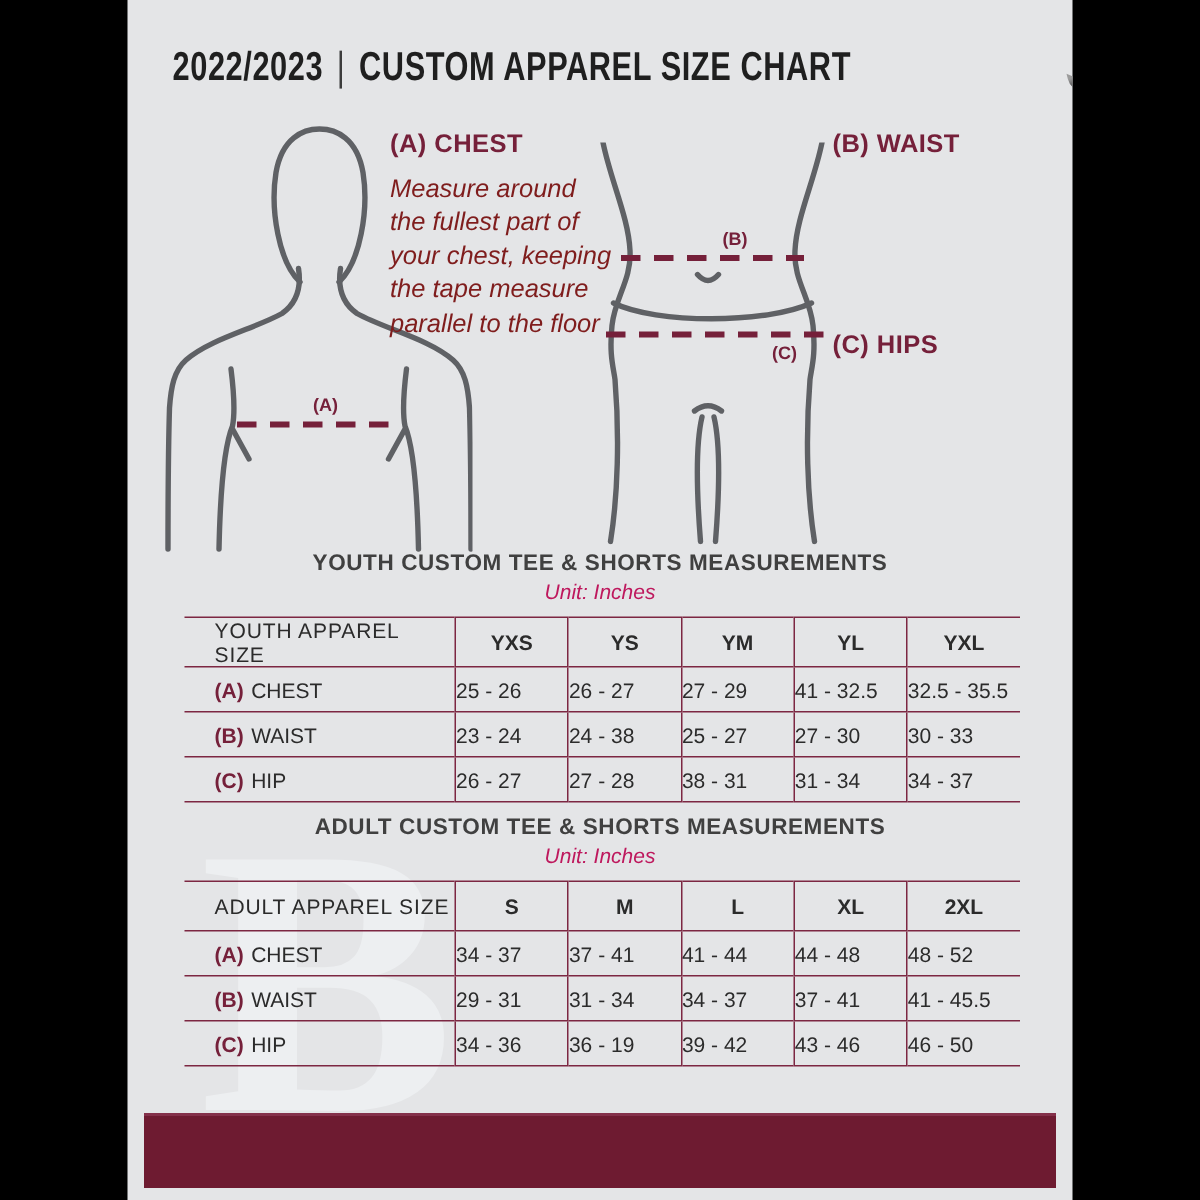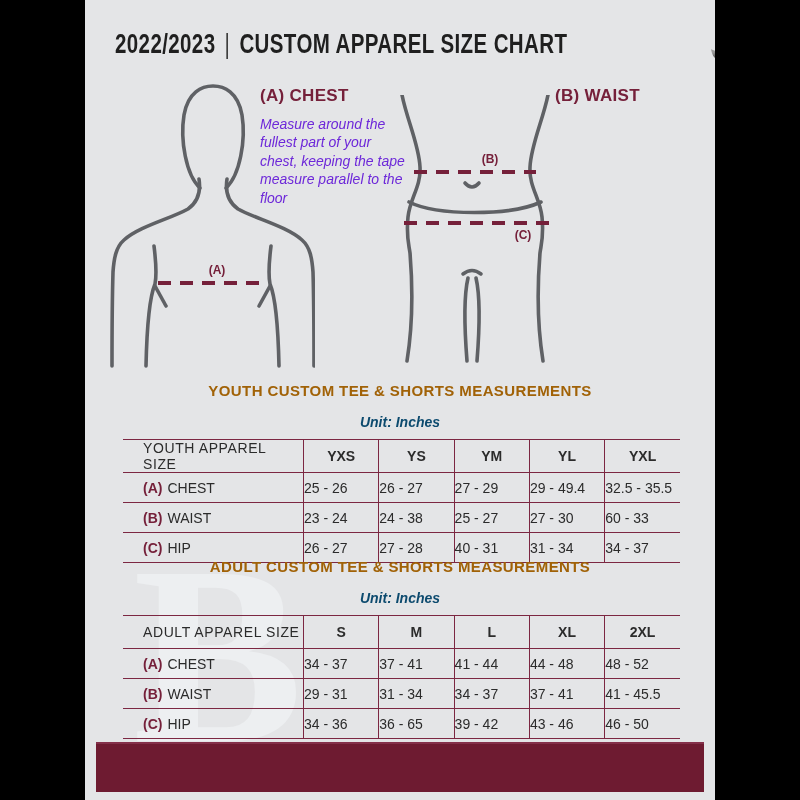--- a/index.html
+++ b/index.html
@@ -27,25 +27,25 @@
   .guide{position:absolute;top:80px;left:0;width:630px;height:290px;z-index:1;}
   .fig{position:absolute;}
   .fig path,.fig line{fill:none;stroke:#5f6165;stroke-width:3.6;stroke-linecap:round;}
   .fig .dash{stroke:#75203a;stroke-width:4;stroke-dasharray:13 9;stroke-linecap:butt;}
   .marker{
     position:absolute;font-size:12px;font-weight:700;color:#75203a;
     transform:translateX(-50%);z-index:2;
   }
   .guide-block{position:absolute;z-index:2;}
   .guide-heading{font-size:17px;font-weight:700;color:#75203a;margin:0 0 9px 0;letter-spacing:.3px;}
-  .guide-desc{font-size:14px;font-style:italic;color:#6d28d9;line-height:1.32;margin:0;}
+  .guide-desc{font-size:17px;font-style:italic;color:#7f1d1d;line-height:1.32;margin:0;}
   
   .section{position:absolute;left:0;width:630px;z-index:1;}
-  .tbl-title{font-size:15px;font-weight:700;color:#a16207;text-align:center;letter-spacing:.4px;margin:15px;}
-  .tbl-unit{font-size:14px;font-style:italic;font-weight:700;color:#0c4a6e;text-align:center;margin:2px 0 0 0;}
+  .tbl-title{font-size:15px;font-weight:700;color:#404040;text-align:center;letter-spacing:.4px;margin:0;}
+  .tbl-unit{font-size:14px;font-style:italic;font-weight:400;color:#be185d;text-align:center;margin:2px 0 0 0;}
   table.size-table{
     border-collapse:collapse;margin:9px 0 0 38px;width:557px;table-layout:fixed;
     border-top:1.6px solid #7c2742;border-bottom:1.6px solid #7c2742;
   }
   table.size-table tr{border-top:1.6px solid #7c2742;}
   table.size-table td,table.size-table th{
     border-left:1.6px solid #7c2742;vertical-align:middle;
     font-size:14px;color:#2b2b2b;height:29px;padding:0;
   }
   table.size-table tr.head td,table.size-table tr.head th{height:32px;}
@@ -126,20 +126,21 @@
     <span class="marker" style="left:438px;top:148px;">(C)</span>
 
     <div class="guide-block" style="left:175px;top:6px;width:152px;">
       <p class="guide-heading">(A) CHEST</p>
       <p class="guide-desc">Measure around the fullest part of your chest, keeping the tape measure parallel to the floor</p>
     </div>
     <div class="guide-block" style="left:470px;top:6px;width:152px;">
       <p class="guide-heading">(B) WAIST</p>
     </div>
     <div class="guide-block" style="left:470px;top:140px;width:150px;">
+      <p class="guide-heading">(C) HIPS</p>
     </div>
   </div>
 
   <div class="watermark">B</div>
 
   <div class="section" style="top:367px;">
     <p class="tbl-title">YOUTH CUSTOM TEE &amp; SHORTS MEASUREMENTS</p>
     <p class="tbl-unit">Unit: Inches</p>
     <table class="size-table">
       <tbody>
@@ -149,36 +150,36 @@
         <th class="size-head">YS</th>
         <th class="size-head">YM</th>
         <th class="size-head">YL</th>
         <th class="size-head">YXL</th>
       </tr>
       <tr>
         <td class="row-label"><span class="pfx">(A)</span><span>CHEST</span></td>
         <td>25 - 26</td>
         <td>26 - 27</td>
         <td>27 - 29</td>
-        <td>29 - 49.4</td>
+        <td>41 - 32.5</td>
         <td>32.5 - 35.5</td>
       </tr>
       <tr>
         <td class="row-label"><span class="pfx">(B)</span><span>WAIST</span></td>
         <td>23 - 24</td>
         <td>24 - 38</td>
         <td>25 - 27</td>
         <td>27 - 30</td>
-        <td>60 - 33</td>
+        <td>30 - 33</td>
       </tr>
       <tr>
         <td class="row-label"><span class="pfx">(C)</span><span>HIP</span></td>
         <td>26 - 27</td>
         <td>27 - 28</td>
-        <td>40 - 31</td>
+        <td>38 - 31</td>
         <td>31 - 34</td>
         <td>34 - 37</td>
       </tr>
     </tbody>
       </table>
   </div>
 
   <div class="section" style="top:543px;">
     <p class="tbl-title">ADULT CUSTOM TEE &amp; SHORTS MEASUREMENTS</p>
     <p class="tbl-unit">Unit: Inches</p>
@@ -204,21 +205,21 @@
         <td class="row-label"><span class="pfx">(B)</span><span>WAIST</span></td>
         <td>29 - 31</td>
         <td>31 - 34</td>
         <td>34 - 37</td>
         <td>37 - 41</td>
         <td>41 - 45.5</td>
       </tr>
       <tr>
         <td class="row-label"><span class="pfx">(C)</span><span>HIP</span></td>
         <td>34 - 36</td>
-        <td>36 - 65</td>
+        <td>36 - 19</td>
         <td>39 - 42</td>
         <td>43 - 46</td>
         <td>46 - 50</td>
       </tr>
     </tbody>
       </table>
   </div>
 
   <div class="footer-bar"></div>
 </div>

